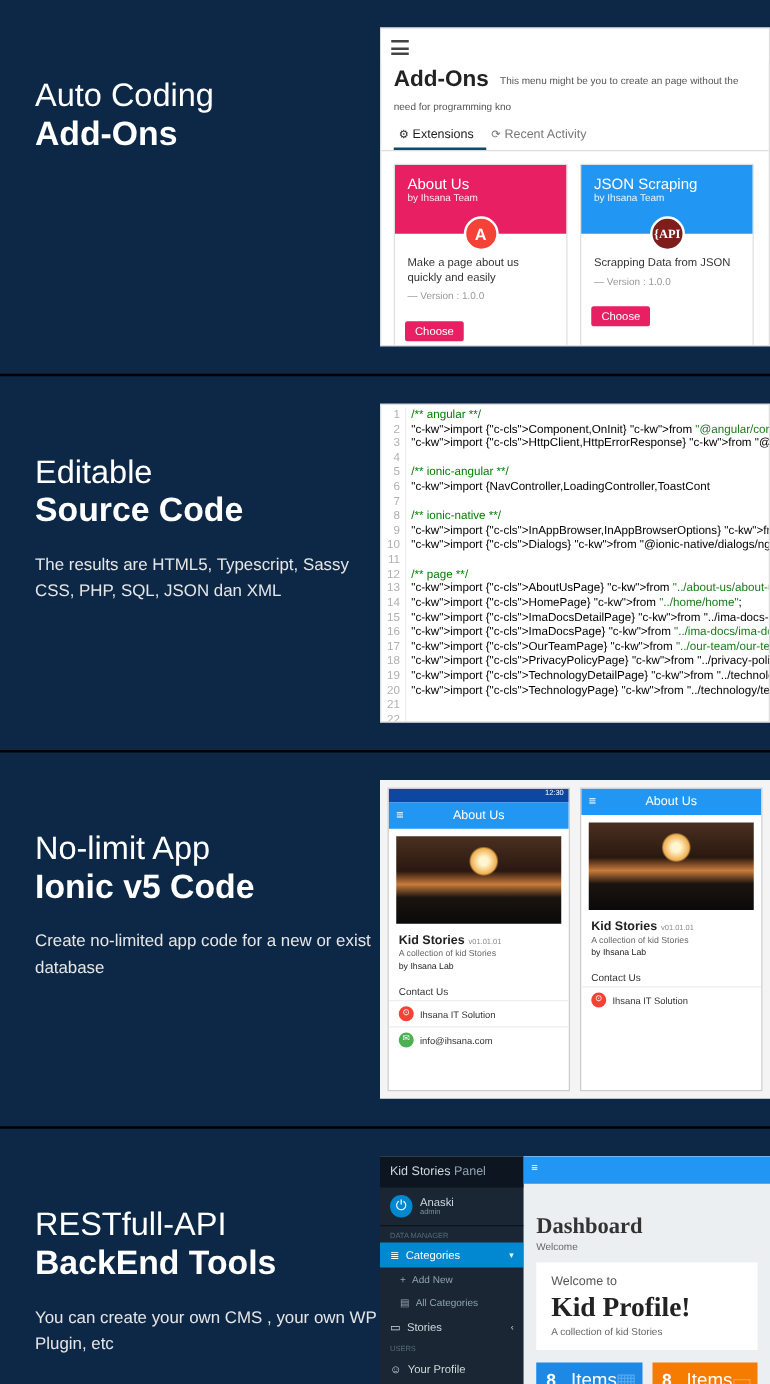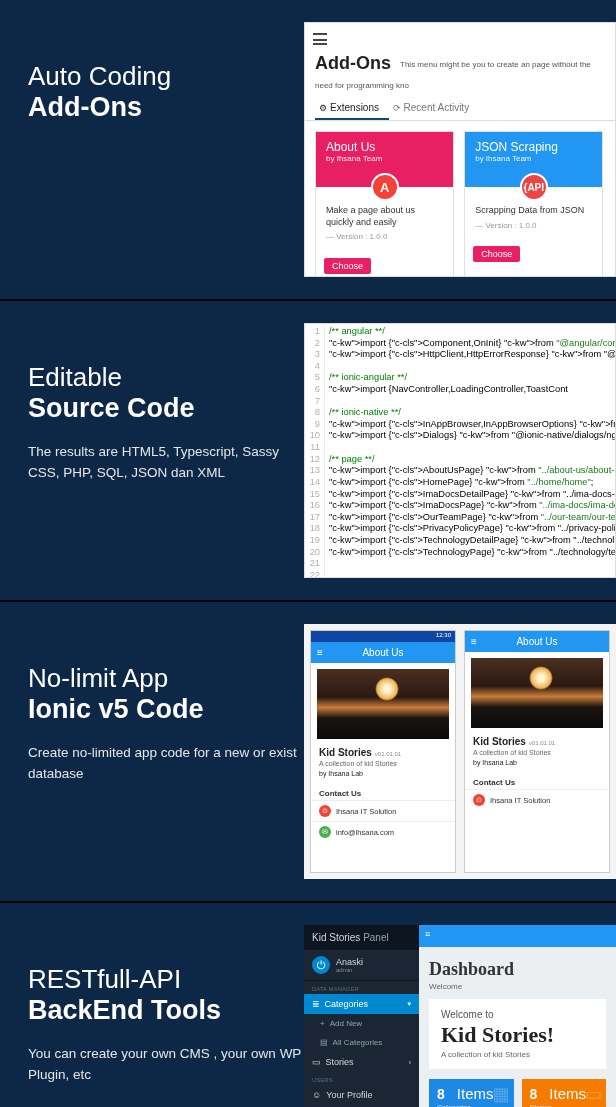--- a/index.html
+++ b/index.html
@@ -23,21 +23,21 @@
 .addons-tab { padding:5px 10px 5px 4px; color:#777; }
 .addons-tab.active { border-bottom:2px solid #0c4a6e; color:#222; }
 .addons-tab::before { content:"⟳"; margin-right:3px; font-size:9px; }
 .addons-tab:first-child::before{content:"⚙";}
 .addons-body { display:flex; gap:10px; padding:10px; }
 .card { width:48%; border:1px solid #e0e0e0; background:#fff; position:relative; }
 .card-hdr { padding:8px 10px 24px; color:#fff; font-size:12px; position:relative; }
 .card1 .card-hdr{ background:#e91f64; } .card2 .card-hdr{ background:#2196f3; }
 .card-hdr small { display:block; font-size:8px; opacity:.9; }
 .card-badge { position:absolute; left:50%; transform:translateX(-50%); bottom:-14px; width:28px; height:28px; border-radius:50%; background:#f44336; border:2px solid #fff; color:#fff; text-align:center; line-height:26px; font-size:13px; font-weight:700;}
-.card2 .card-badge{ background:#ef4444; font-size:10px; }
+.card2 .card-badge{ background:#7f1d1d; font-size:10px;font-family:Liberation Serif, serif; }
 .card-body { padding:18px 10px 6px; font-size:9px; color:#333; line-height:1.3; }
 .card-body .ver { color:#999; font-size:8px; margin-top:4px; }
 .card-foot { padding:6px 8px; }
 .card-foot .btn { background:#e91f64; color:#fff; font-size:9px; padding:3px 8px; border:none; border-radius:2px; }
 
 
 .editor { height:255px; border:1px solid #ddd; font-family: Consolas,Menlo,monospace; font-size:9.3px; line-height:1.25; white-space:pre; overflow:hidden; padding:2px 0; }
 .editor .ln { display:flex; }
 .editor .gutter{ width:20px; text-align:right; color:#b0b0b0; padding-right:4px; border-right:1px solid #eee; flex-shrink:0; }
 .editor .code{ padding-left:4px; }
@@ -49,41 +49,41 @@
 .phone-status{ height:11px; background:#0d47a1; color:#fff; font-size:6px; text-align:right; padding:1px 4px;}
 .phone-toolbar{ background:#2196f3; color:#fff; padding:5px 6px; font-size:10px; font-weight:500; text-align:center; position:relative;}
 .phone-toolbar .menu{position:absolute;left:6px;top:5px;}
 .phone-img { height:70px; background:linear-gradient(180deg,#4a3020 0%,#2a1810 40%,#c97b3a 55%,#1a1410 70%,#0a0a0a 100%); margin:6px; position:relative;}
 .phone-img::after{content:"";position:absolute;left:44%;top:8px;width:24px;height:24px;border-radius:50%;background:radial-gradient(circle,#fff5d0 20%,#f0b050 60%,transparent 70%);}
 .phone-content{ padding:2px 8px 6px; }
 .phone-content h3{ font-size:10px; font-weight:700; color:#222;}
 .phone-content h3 small{font-size:6px;font-weight:400;color:#888;margin-left:3px;}
 .phone-content .desc{font-size:7px;color:#666;margin:2px 0 3px;}
 .phone-content .by{font-size:7px;color:#222;}
-.phone-sec-title{font-size:8px;font-weight:700;padding:6px 8px 2px;color:#333;}
+.phone-sec-title{font-size:8px;font-weight:400;padding:6px 8px 2px;color:#333;}
 .phone-row{ display:flex; align-items:center; gap:5px; padding:4px 8px; border-top:1px solid #eee; font-size:7.5px; color:#333;}
 .phone-row .ic{width:12px;height:12px;border-radius:50%;background:#f44336;color:#fff;text-align:center;line-height:12px;font-size:7px;}
 .phone-row .ic.mail{background:#4caf50;}
 
 
 .dash { height:245px; display:flex; font-size:9px; }
 .dash-side { width:115px; background:#1a2633; color:#cfd8dc; }
 .dash-brand{ background:#0d1520; padding:7px 8px; font-size:10px; }
 .dash-brand b{font-weight:400;color:#90a4ae;}
 .dash-user{ padding:6px 8px; display:flex; align-items:center; gap:6px; border-bottom:1px solid #0d1520;}
 .dash-user .ava{width:18px;height:18px;border-radius:50%;background:#0288d1;color:#fff;text-align:center;line-height:18px;font-size:11px;}
 .dash-user small{display:block;font-size:6px;color:#78909c;}
 .dash-label{font-size:6px;color:#546e7a;padding:5px 8px 2px;text-transform:uppercase;}
 .dash-item{ padding:5px 8px; display:flex; align-items:center; gap:5px; font-size:9px; color:#cfd8dc;}
 .dash-item.active{background:#0288d1;color:#fff;}
 .dash-item.sub{padding-left:16px;font-size:8px;color:#90a4ae;}
 .dash-item .chev{margin-left:auto;font-size:7px;}
 .dash-main{ flex:1; background:#eceff1; display:flex; flex-direction:column;}
 .dash-top{ height:22px; background:#2196f3; color:#fff; padding:4px 6px;}
-.dash-h1{ font-family: Georgia,serif; font-size:18px; color:#333; padding:12px 10px 2px; font-weight:700;}
+.dash-h1{ font-family: Georgia,serif; font-size:18px; color:#333; padding:23px 10px 2px; font-weight:700;}
 .dash-sub{ font-size:8px; color:#666; padding:0 10px 8px;}
 .dash-card{ background:#fff; margin:0 10px; padding:10px 12px; }
 .dash-card .wt{font-size:10px;color:#555;}
 .dash-card .big{font-family:Georgia,serif;font-size:22px;font-weight:900;color:#222;margin:2px 0;}
 .dash-card .sm{font-size:8px;color:#666;}
 .dash-stats{display:flex; gap:8px; padding:10px;}
 .stat{flex:1;padding:6px 8px;color:#fff;position:relative;overflow:hidden;}
 .stat.blue{background:#1e88e5;} .stat.orange{background:#f57c00;}
 .stat b{font-size:14px;} .stat span{font-size:15px;margin-left:12px;}
 .stat small{display:block;font-size:7px;opacity:.85;margin-top:2px;}
@@ -233,21 +233,21 @@
           <span>☺</span>
           <span>Your Profile</span>
         </div>
     </div>
     <div class="dash-main">
       <div class="dash-top"><span>≡</span></div>
       <div class="dash-h1">Dashboard</div>
       <div class="dash-sub">Welcome</div>
       <div class="dash-card">
         <div class="wt">Welcome to</div>
-        <div class="big">Kid Stories!</div>
+        <div class="big">Kid Profile!</div>
         <div class="sm">A collection of kid Stories</div>
       </div>
       <div class="dash-stats">
         <div class="stat blue">
           <b>8</b><span>Items</span>
           <small>Categories</small>
           <div class="stat-ic">▦</div>
           
         </div>
         <div class="stat orange">

